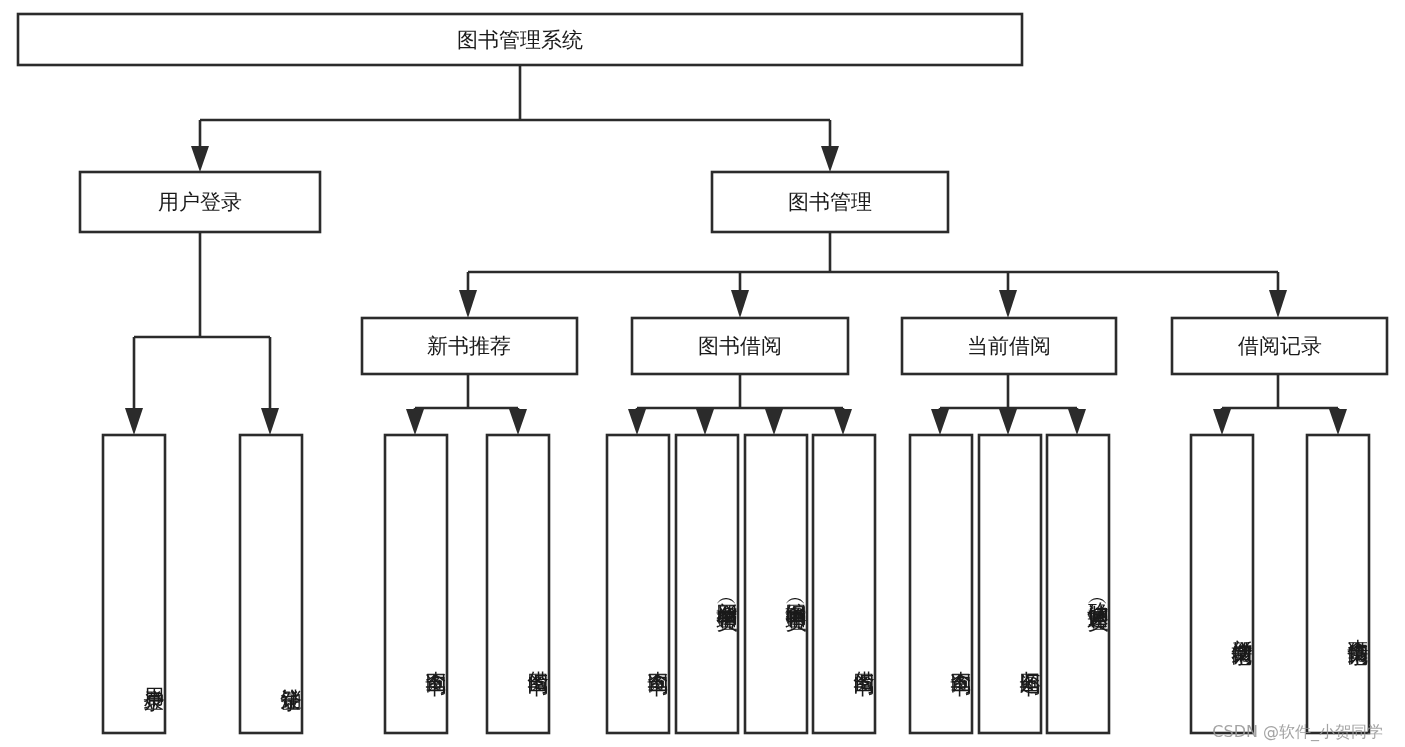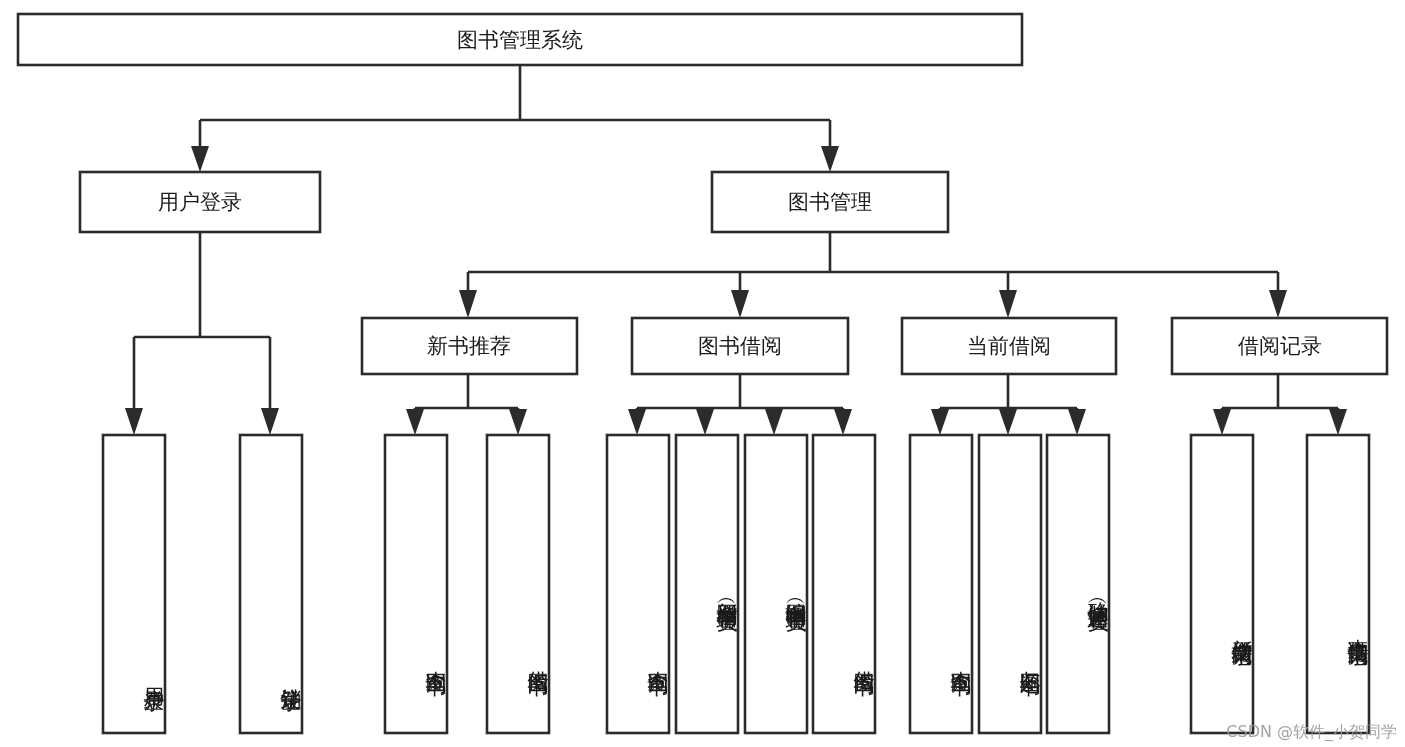--- a/index.html
+++ b/index.html
@@ -59,21 +59,21 @@
     color: #1a1a1a;
     white-space: nowrap;
     text-align: center;
     pointer-events: none;
     display: flex;
     align-items: flex-start;
     justify-content: center;
   }
   .watermark {
     position: absolute;
-    right: 8px;
+    right: 22px;
     bottom: 4px;
     font-family: "DejaVu Sans", "Liberation Sans", sans-serif;
     font-size: 16px;
     color: #9a9a9a;
     opacity: 0.9;
     white-space: nowrap;
   }
 </style>
 </head>
 <body>

